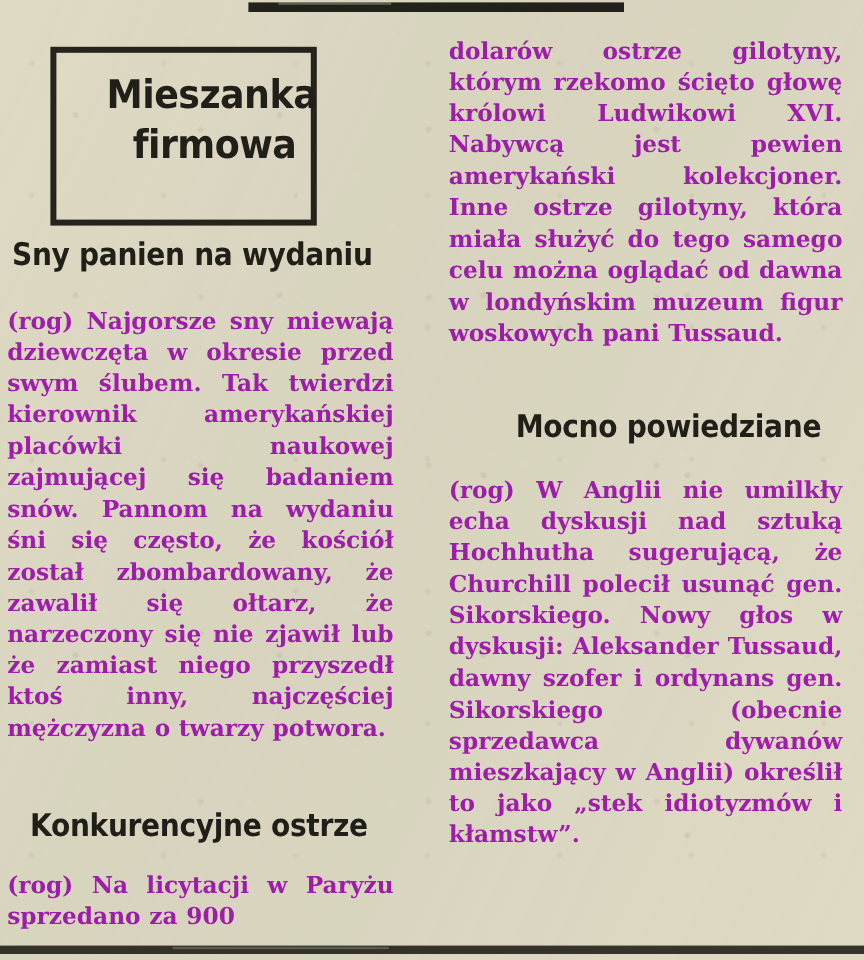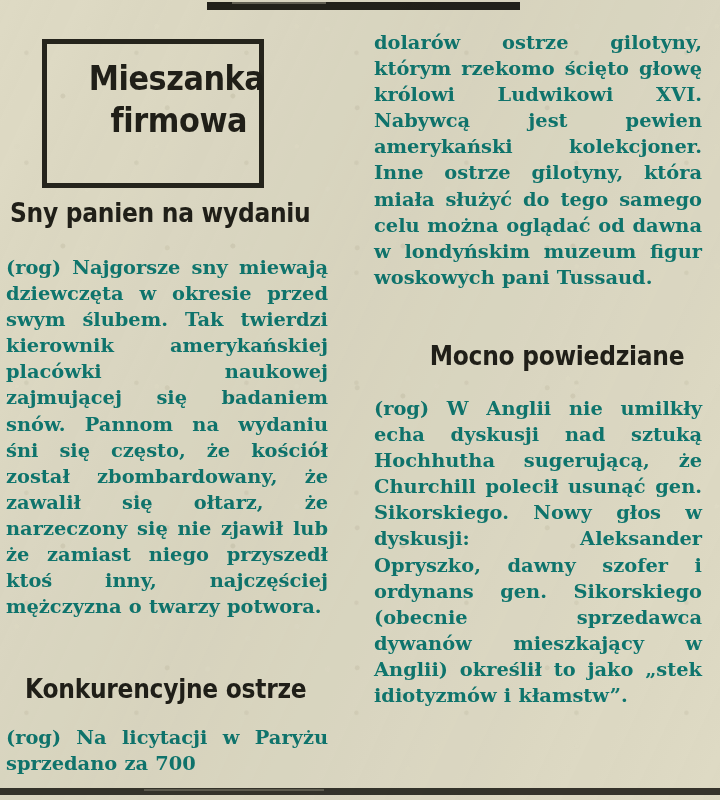--- a/index.html
+++ b/index.html
@@ -132,21 +132,21 @@
 
   
   p.body {
     margin: 0;
     font-family: "DejaVu Serif", "Liberation Serif", serif;
     font-weight: 700;
     font-size: 19.4px;
     line-height: 26.1px;
     text-align: justify;
     text-justify: inter-word;
-    color: #0f766e;
+    color: #a21caf;
     word-spacing: .5px;
     hyphens: manual;
   }
 
   
   .blk { position: absolute; }
 
   
   .h-sny   { left: 10px;  top: 200px; width: 320px; }
   .p-sny   { left: 6px;   top: 255px; width: 322px; }
@@ -181,32 +181,32 @@
 
   <div class="blk p-sny">
     <p class="body ink-soft">(rog) Najgorsze sny miewają dziewczęta w okresie przed swym ślubem. Tak twierdzi kierownik amerykańskiej placówki naukowej zajmującej się badaniem snów. Pannom na wydaniu śni się często, że kościół został zbombardowany, że zawalił się ołtarz, że narzeczony się nie zjawił lub że zamiast niego przyszedł ktoś inny, najczęściej mężczyzna o twarzy potwora.</p>
   </div>
 
   <div class="blk h-konk">
     <h2 class="art-head ink-soft">Konkurencyjne ostrze</h2>
   </div>
 
   <div class="blk p-konk">
-    <p class="body ink-soft">(rog) Na licytacji w Paryżu sprzedano za 700</p>
+    <p class="body ink-soft">(rog) Na licytacji w Paryżu sprzedano za 900</p>
   </div>
 
   <div class="blk p-gil">
     <p class="body ink-soft">dolarów ostrze gilotyny, którym rzekomo ścięto głowę królowi Ludwikowi XVI. Nabywcą jest pewien amerykański kolekcjoner. Inne ostrze gilotyny, która miała służyć do tego samego celu można oglądać od dawna w londyńskim muzeum figur woskowych pani Tussaud.</p>
   </div>
 
   <div class="blk h-mocno">
     <h2 class="art-head center ink-soft">Mocno powiedziane</h2>
   </div>
 
   <div class="blk p-mocno">
-    <p class="body ink-soft">(rog) W Anglii nie umilkły echa dyskusji nad sztuką Hochhutha sugerującą, że Churchill polecił usunąć gen. Sikorskiego. Nowy głos w dyskusji: Aleksander Opryszko, dawny szofer i ordynans gen. Sikorskiego (obecnie sprzedawca dywanów mieszkający w Anglii) określił to jako „stek idiotyzmów i kłamstw”.</p>
+    <p class="body ink-soft">(rog) W Anglii nie umilkły echa dyskusji nad sztuką Hochhutha sugerującą, że Churchill polecił usunąć gen. Sikorskiego. Nowy głos w dyskusji: Aleksander Tussaud, dawny szofer i ordynans gen. Sikorskiego (obecnie sprzedawca dywanów mieszkający w Anglii) określił to jako „stek idiotyzmów i kłamstw”.</p>
   </div>
 
   <div class="bottom-rule"></div>
 
 </div>
 
 <div class="paper-grain"></div>
 
 </body></html>

